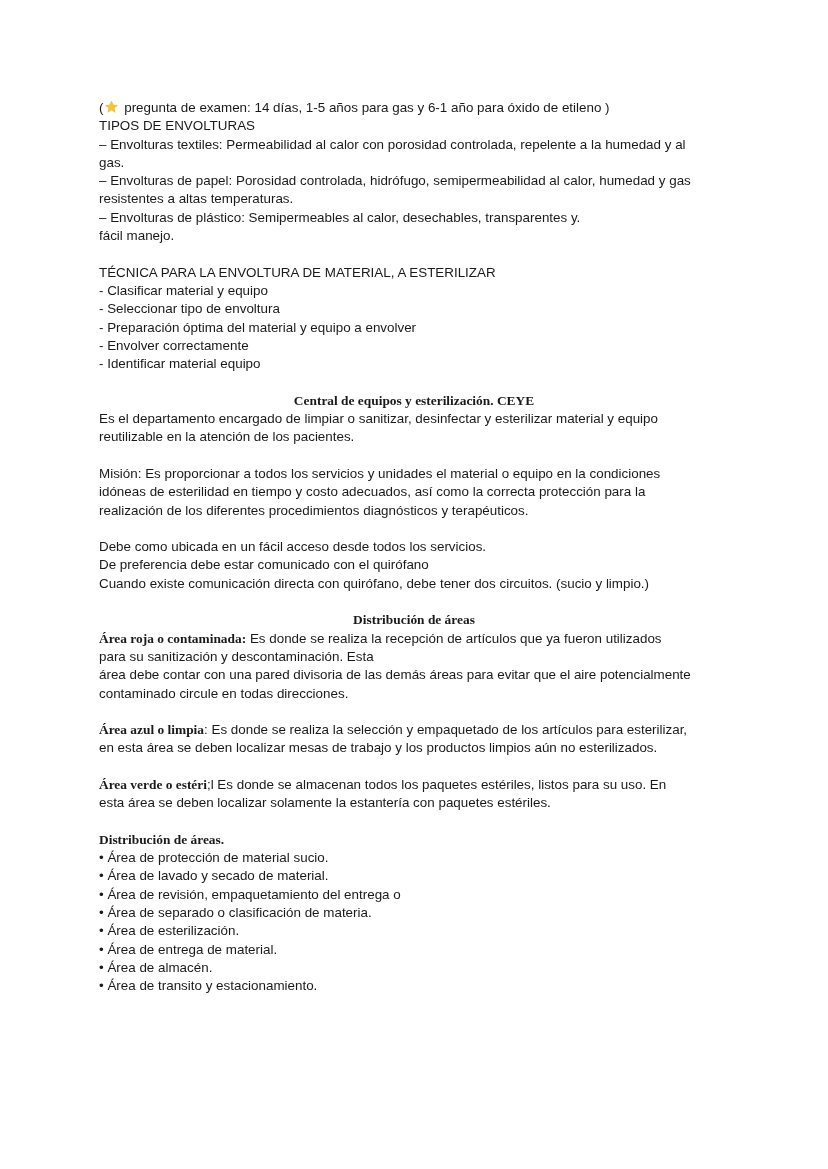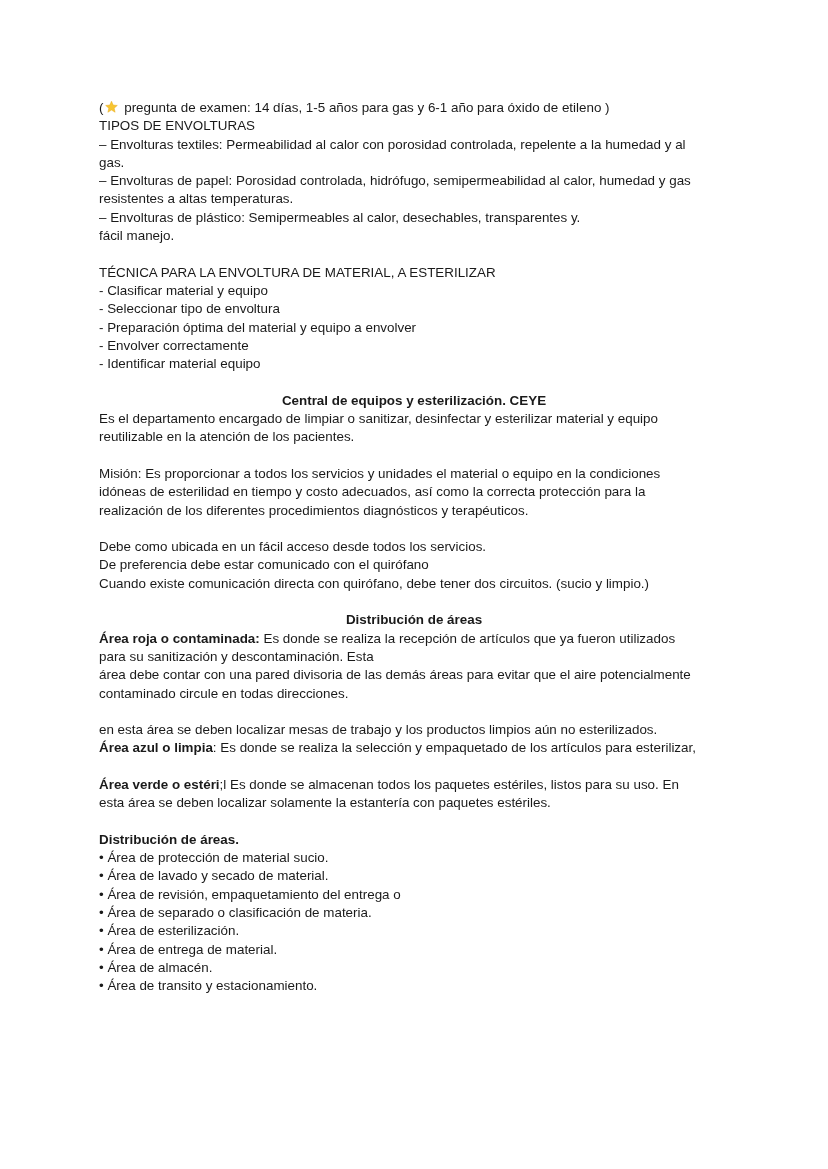--- a/index.html
+++ b/index.html
@@ -29,20 +29,21 @@
       margin: 0;
     }
     .blank {
       height: 18.3px;
     }
     .center {
       text-align: center;
     }
     .bold {
       font-weight: bold;
+      font-family: Liberation Serif, serif;
     }
     .star {
       display: inline-block;
       width: 15px;
       height: 14px;
       vertical-align: -2px;
       margin: 0 1px;
     }
     p { margin: 0; }
   </style>
@@ -93,22 +94,22 @@
   <div class="blank"></div>
 
   <p class="line center bold">Distribución de áreas</p>
   <p class="line"><span class="bold">Área roja o contaminada:</span><span> Es donde se realiza la recepción de artículos que ya fueron utilizados</span></p>
   <p class="line">para su sanitización y descontaminación. Esta</p>
   <p class="line">área debe contar con una pared divisoria de las demás áreas para evitar que el aire potencialmente</p>
   <p class="line">contaminado circule en todas direcciones.</p>
 
   <div class="blank"></div>
 
+  <p class="line"><span class="bold">Área azul o limpia</span><span>: Es donde se realiza la selección y empaquetado de los artículos para esterilizar,</span></p>
   <p class="line">en esta área se deben localizar mesas de trabajo y los productos limpios aún no esterilizados.</p>
-  <p class="line"><span class="bold">Área azul o limpia</span><span>: Es donde se realiza la selección y empaquetado de los artículos para esterilizar,</span></p>
 
   <div class="blank"></div>
 
   <p class="line"><span class="bold">Área verde o estéri</span><span>;l Es donde se almacenan todos los paquetes estériles, listos para su uso. En</span></p>
   <p class="line">esta área se deben localizar solamente la estantería con paquetes estériles.</p>
 
   <div class="blank"></div>
 
   <p class="line bold">Distribución de áreas.</p>
   <p class="line">• Área de protección de material sucio.</p>

